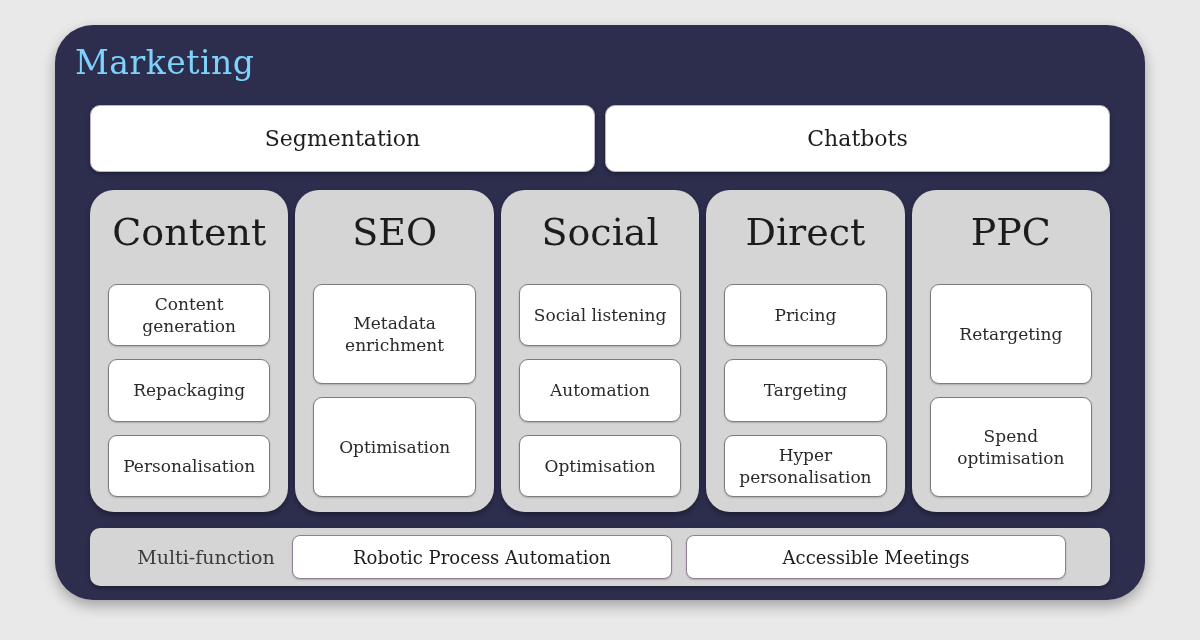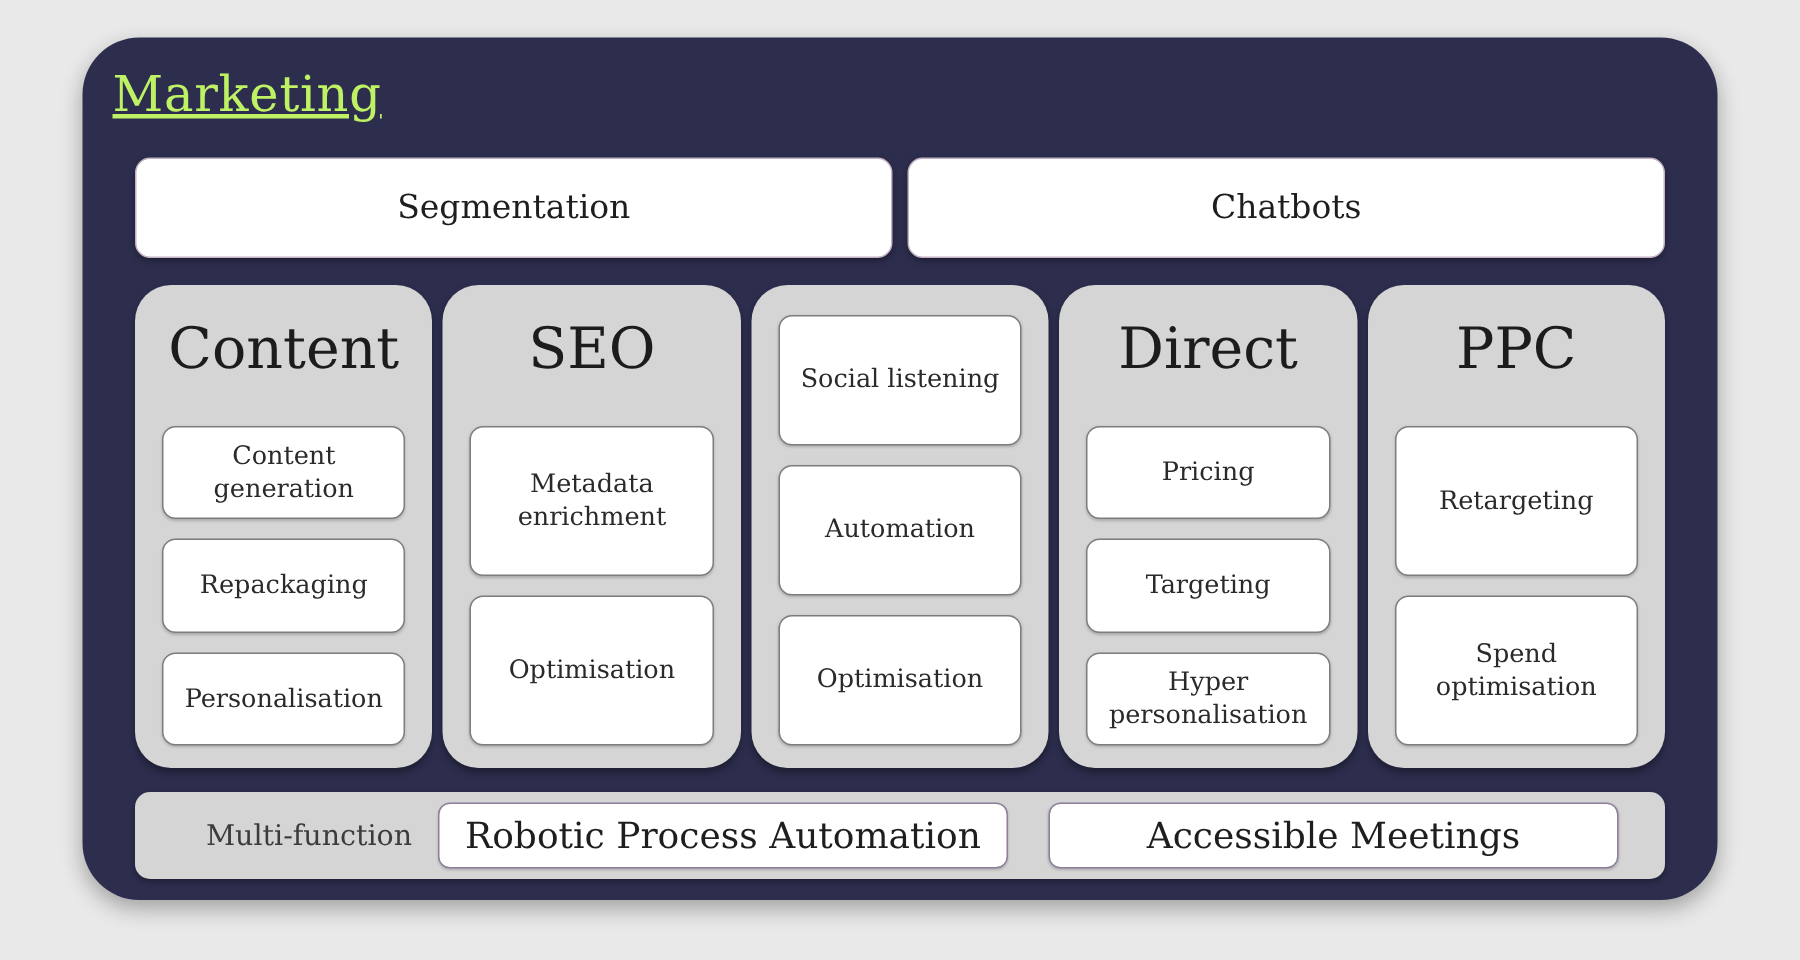--- a/index.html
+++ b/index.html
@@ -20,24 +20,23 @@
     box-sizing: border-box;
     background: #2d2e4e;
     border-radius: 38px;
     padding: 16px 35px 14px 35px;
     box-shadow: 0 6px 14px rgba(0,0,0,0.30);
   }
   .board-title {
     font-size: 33px;
     line-height: 44px;
     height: 44px;
-    color: #bef264;
+    color: #7dd3fc;
     margin: 0 0 20px -15px;
     letter-spacing: 0.5px;
-    text-decoration: underline;
   }
   .top-row {
     display: flex;
     gap: 10px;
     height: 67px;
     margin-bottom: 18px;
   }
   .top-pill {
     flex: 1;
     background: #ffffff;
@@ -114,23 +113,23 @@
   }
   .footer-card {
     width: 380px;
     height: 44px;
     background: #ffffff;
     border: 1px solid #8f7f99;
     border-radius: 8px;
     display: flex;
     align-items: center;
     justify-content: center;
-    font-size: 24px;
+    font-size: 18px;
     color: #1e1e1e;
-    margin-right: 27px;
+    margin-right: 14px;
     box-sizing: border-box;
     box-shadow: 0 1px 2px rgba(0,0,0,0.2);
   }
 </style>
 </head>
 <body>
 
 <div class="board">
 
   <div class="board-title">Marketing</div>
@@ -153,20 +152,21 @@
 
     <div class="column">
       <div class="column-title">SEO</div>
       <div class="column-items">
         <div class="node-card">Metadata enrichment</div>
         <div class="node-card">Optimisation</div>
       </div>
     </div>
 
     <div class="column">
+      <div class="column-title">Social</div>
       <div class="column-items">
         <div class="node-card">Social listening</div>
         <div class="node-card">Automation</div>
         <div class="node-card">Optimisation</div>
       </div>
     </div>
 
     <div class="column">
       <div class="column-title">Direct</div>
       <div class="column-items">

